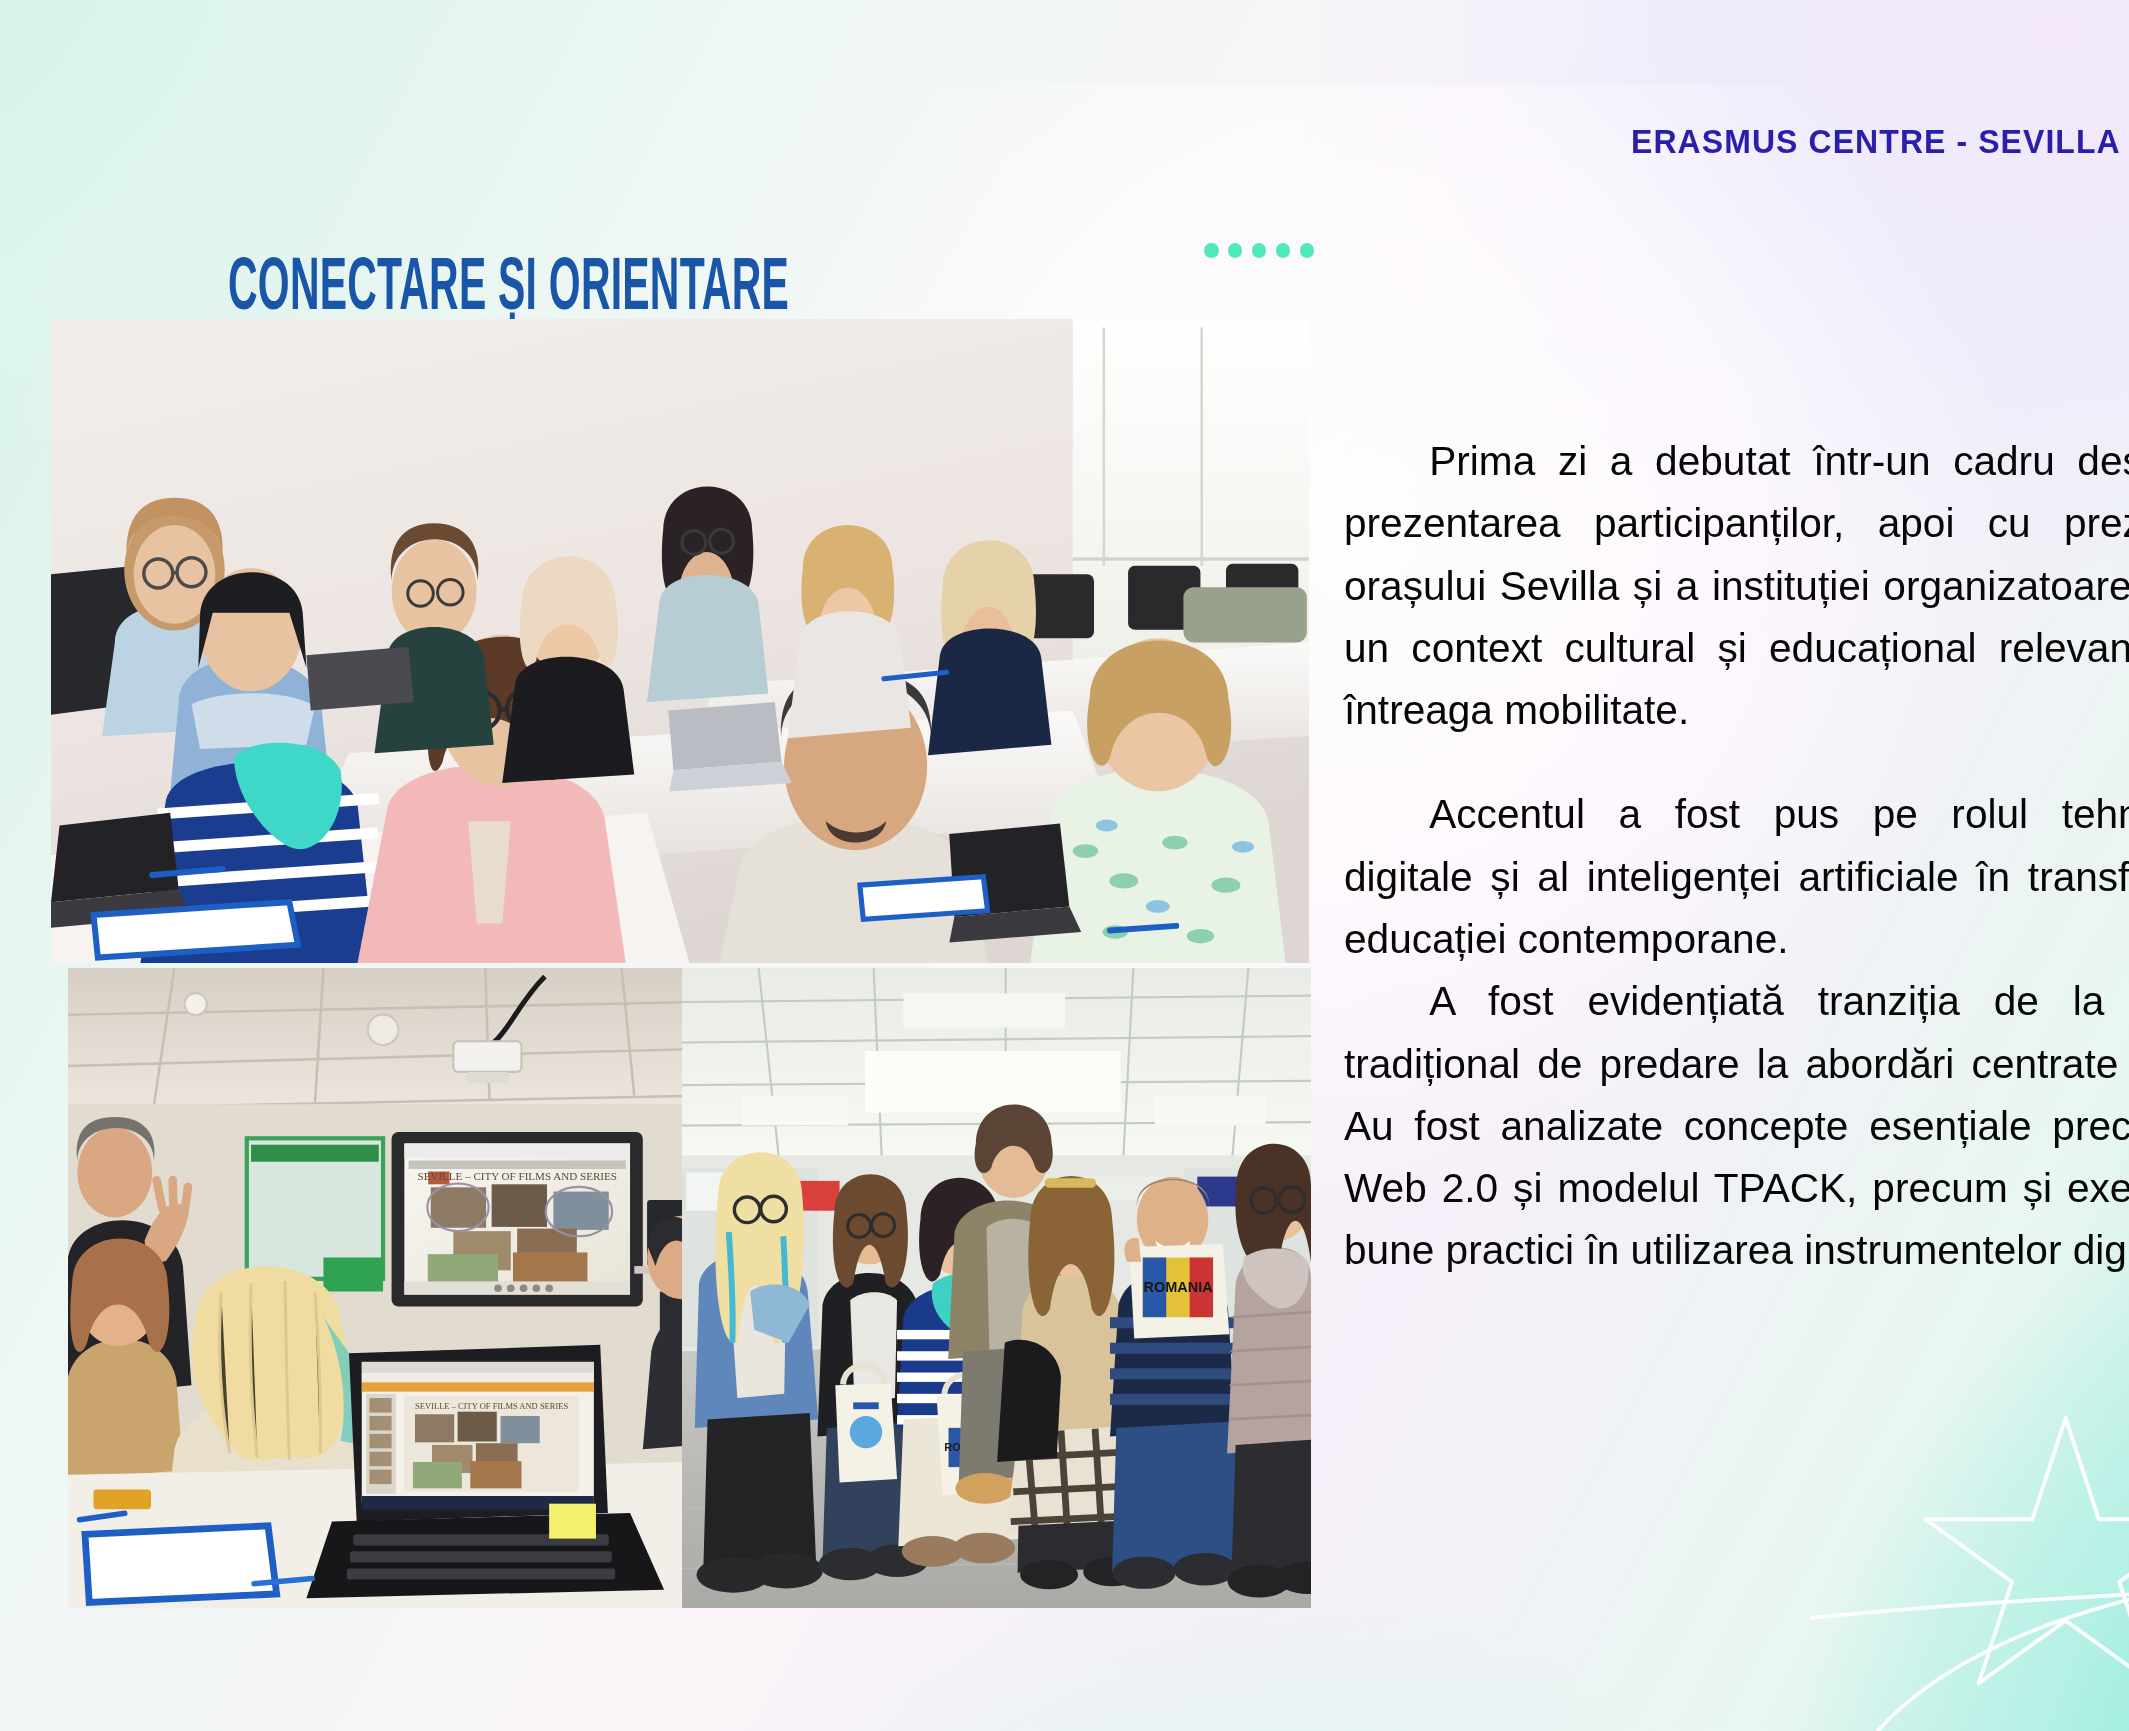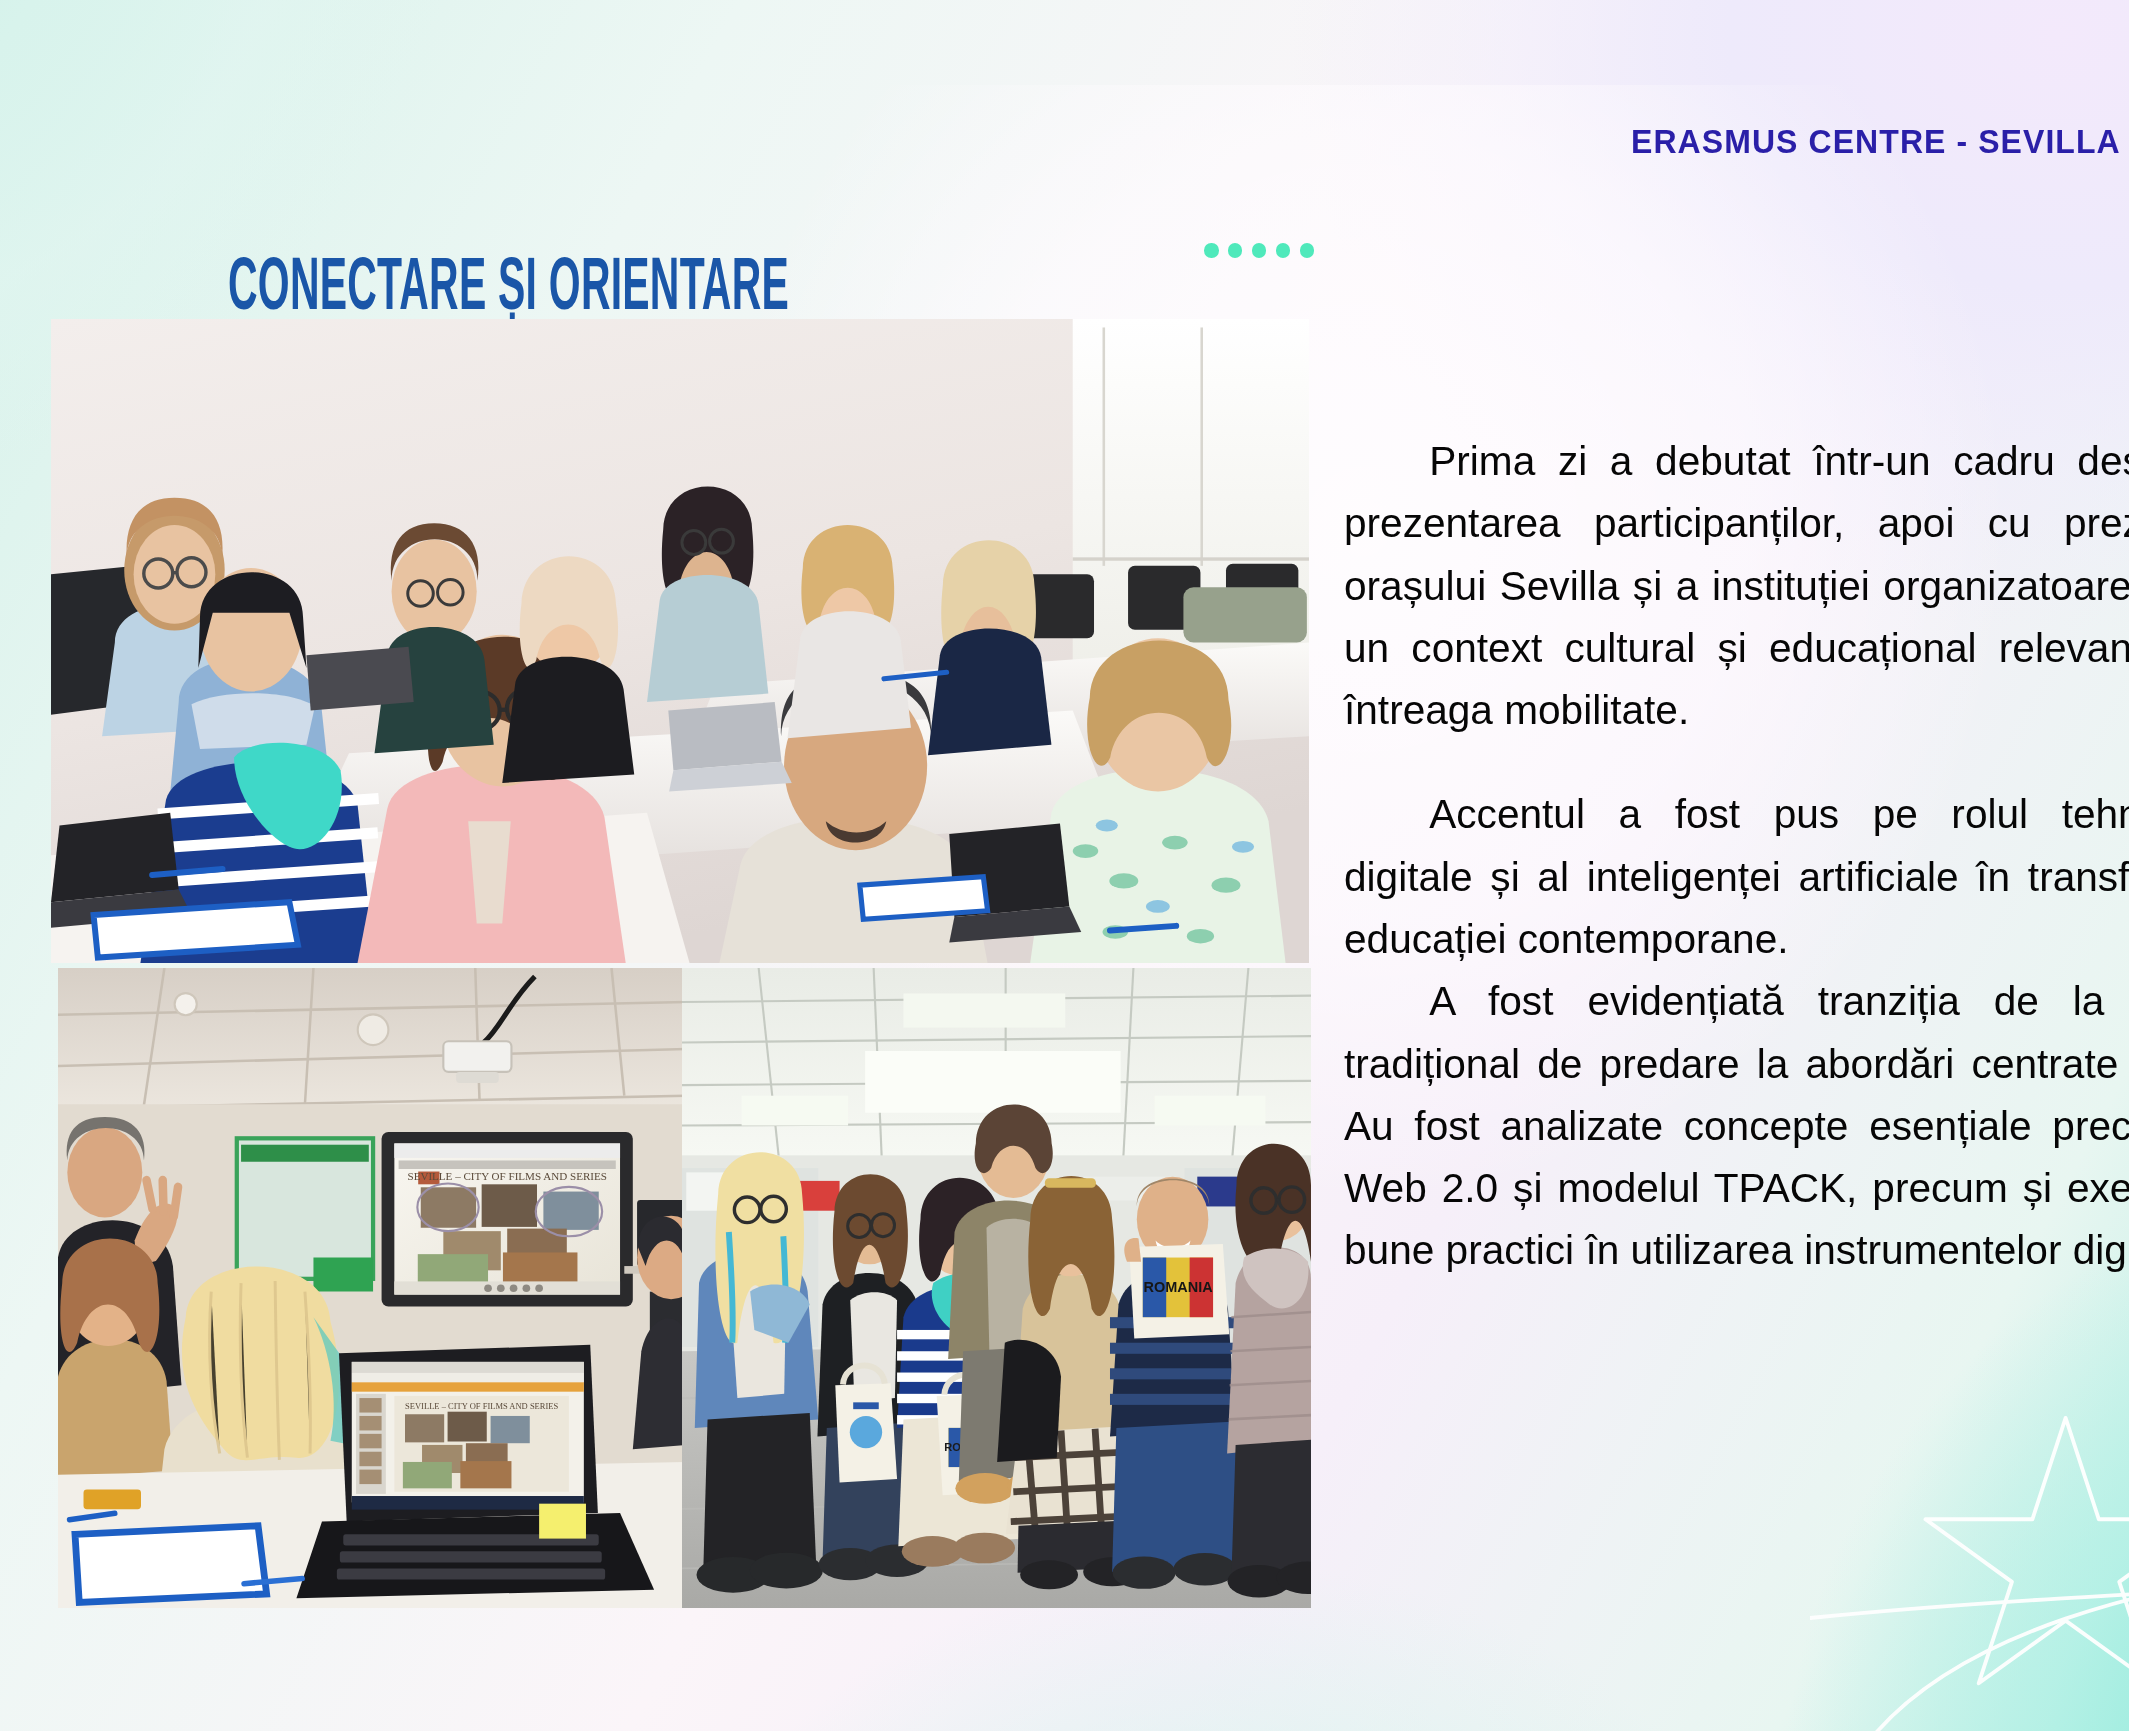--- a/index.html
+++ b/index.html
@@ -91,21 +91,21 @@
   
   .photo {
     position: absolute;
     overflow: hidden;
   }
   #photo-classroom {
     left: 51px; top: 319px;
     width: 1258px; height: 644px;
   }
   #photo-presentation {
-    left: 58px; top: 968px;
+    left: 68px; top: 968px;
     width: 628px; height: 640px;
   }
   #photo-group {
     left: 682px; top: 968px;
     width: 629px; height: 640px;
   }
   .photo svg { display: block; width: 100%; height: 100%; }
 
   
   #text-column {

